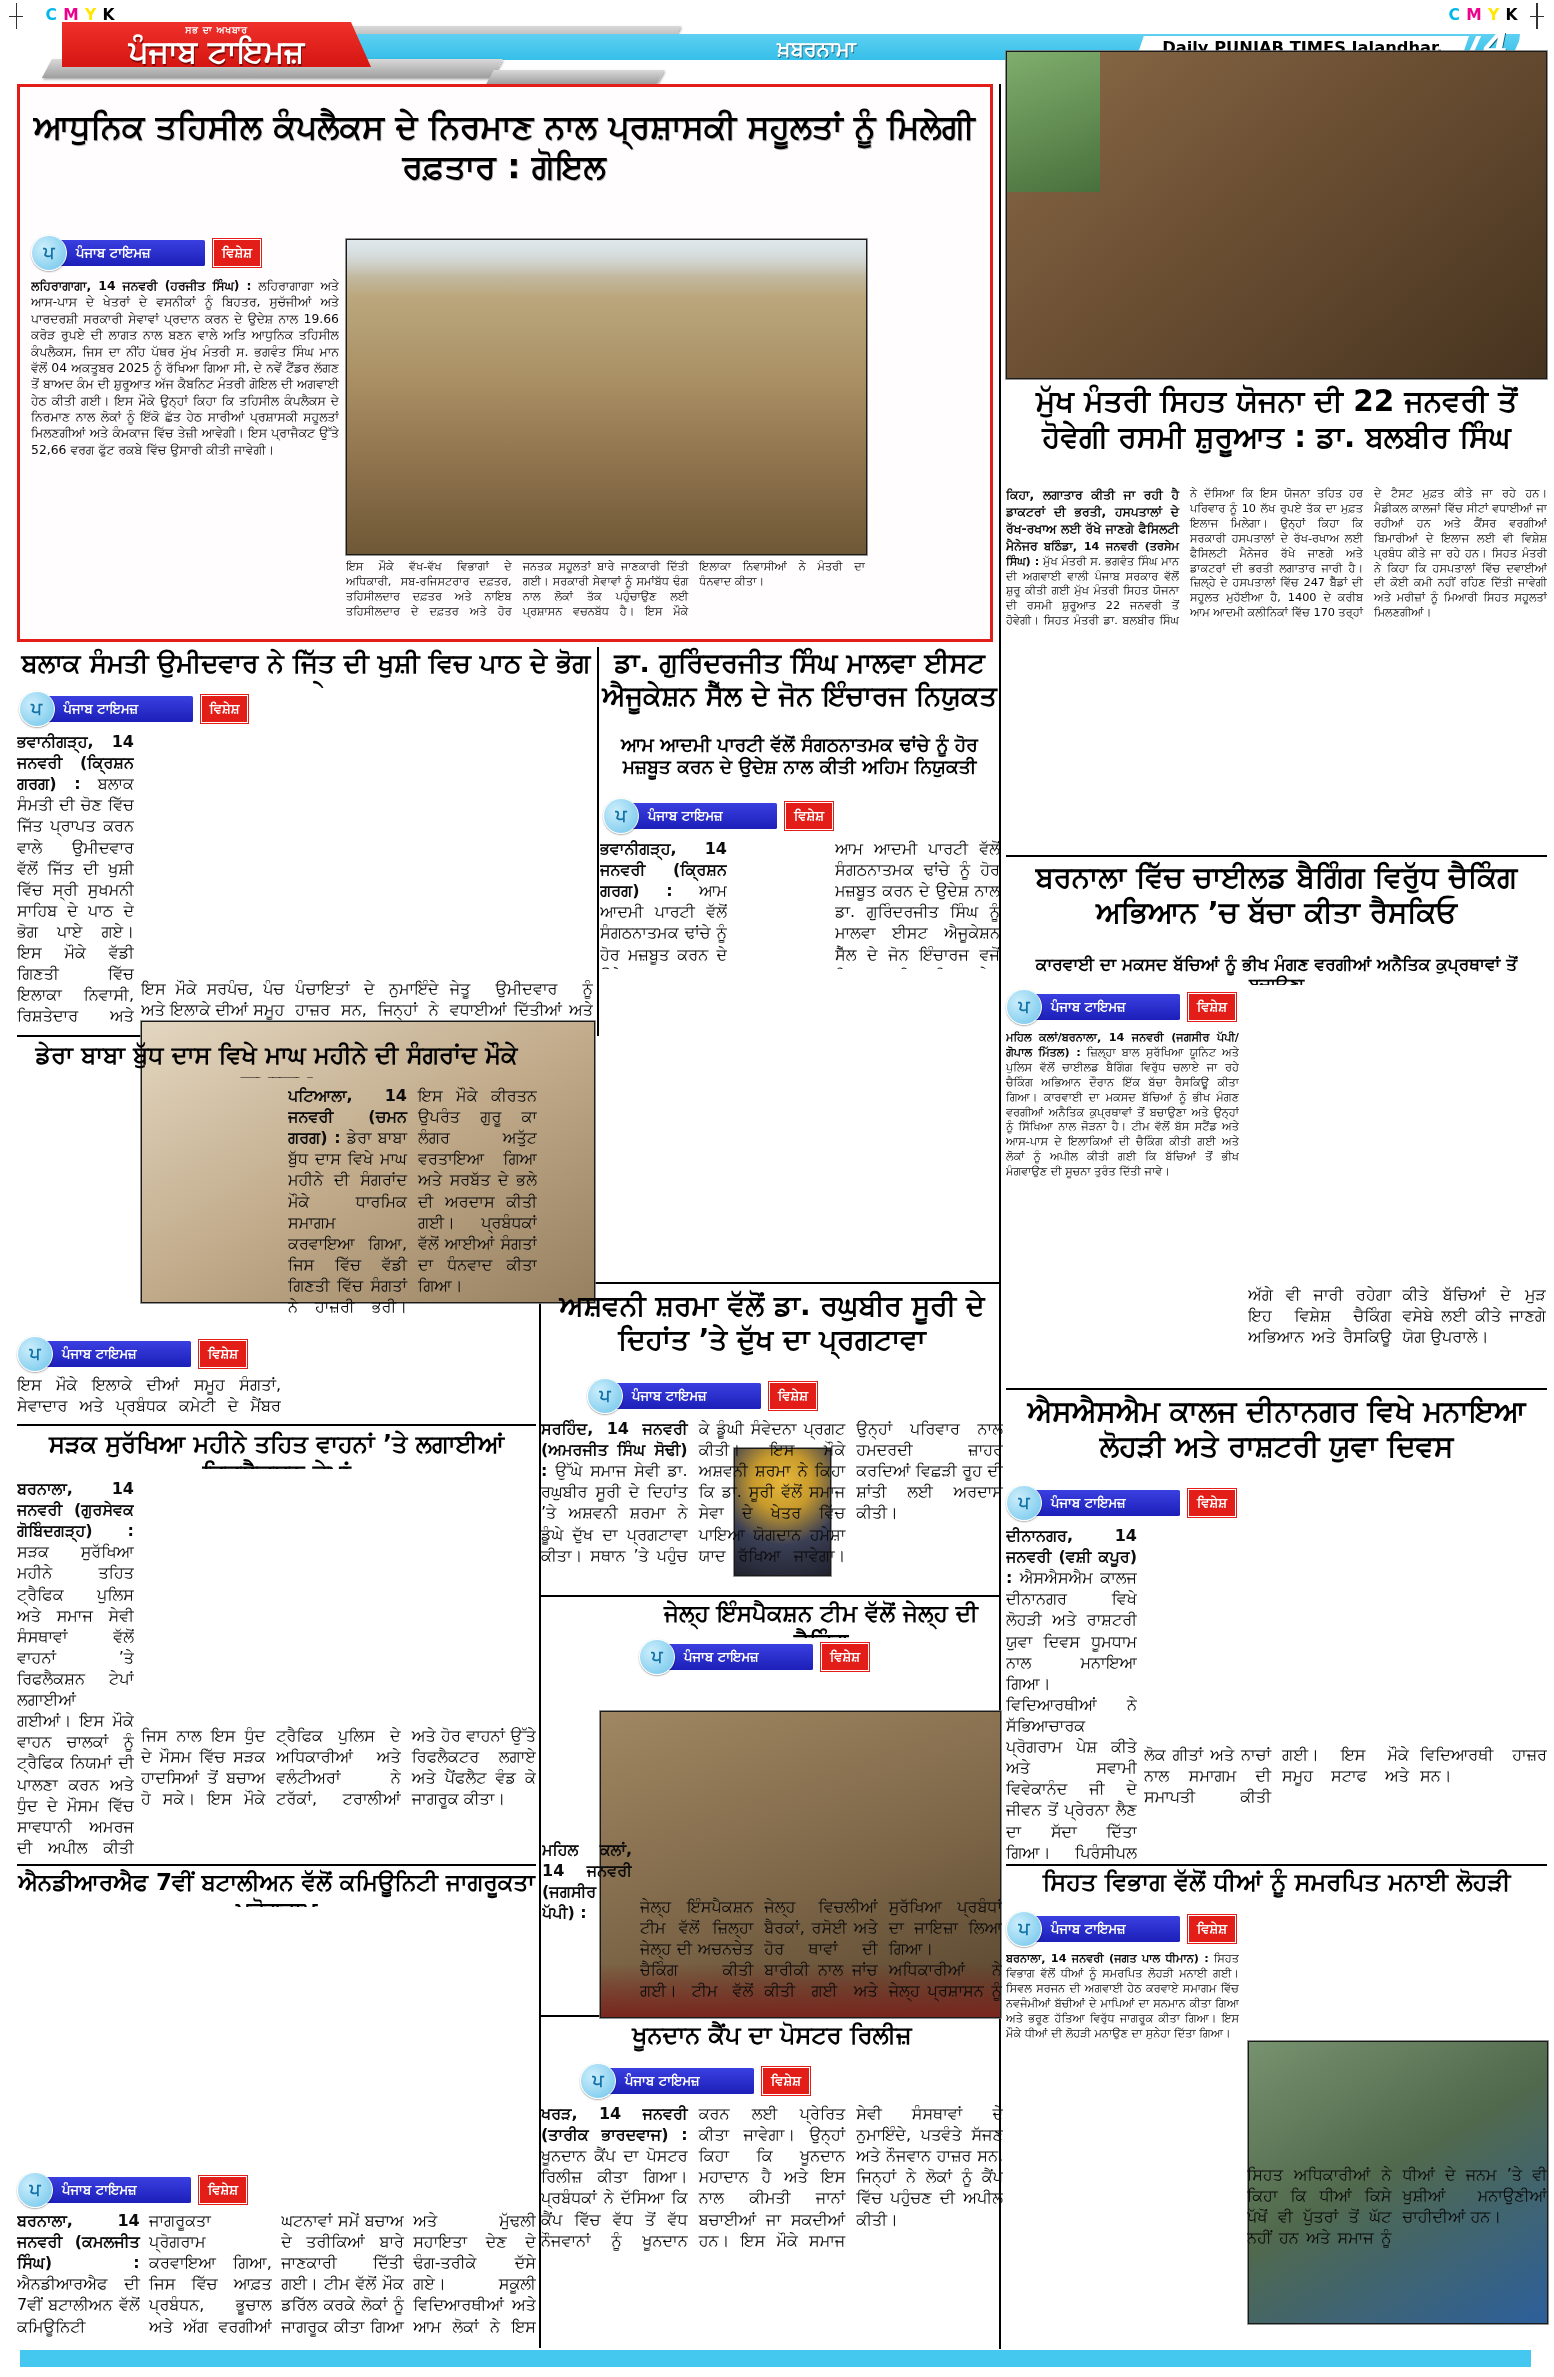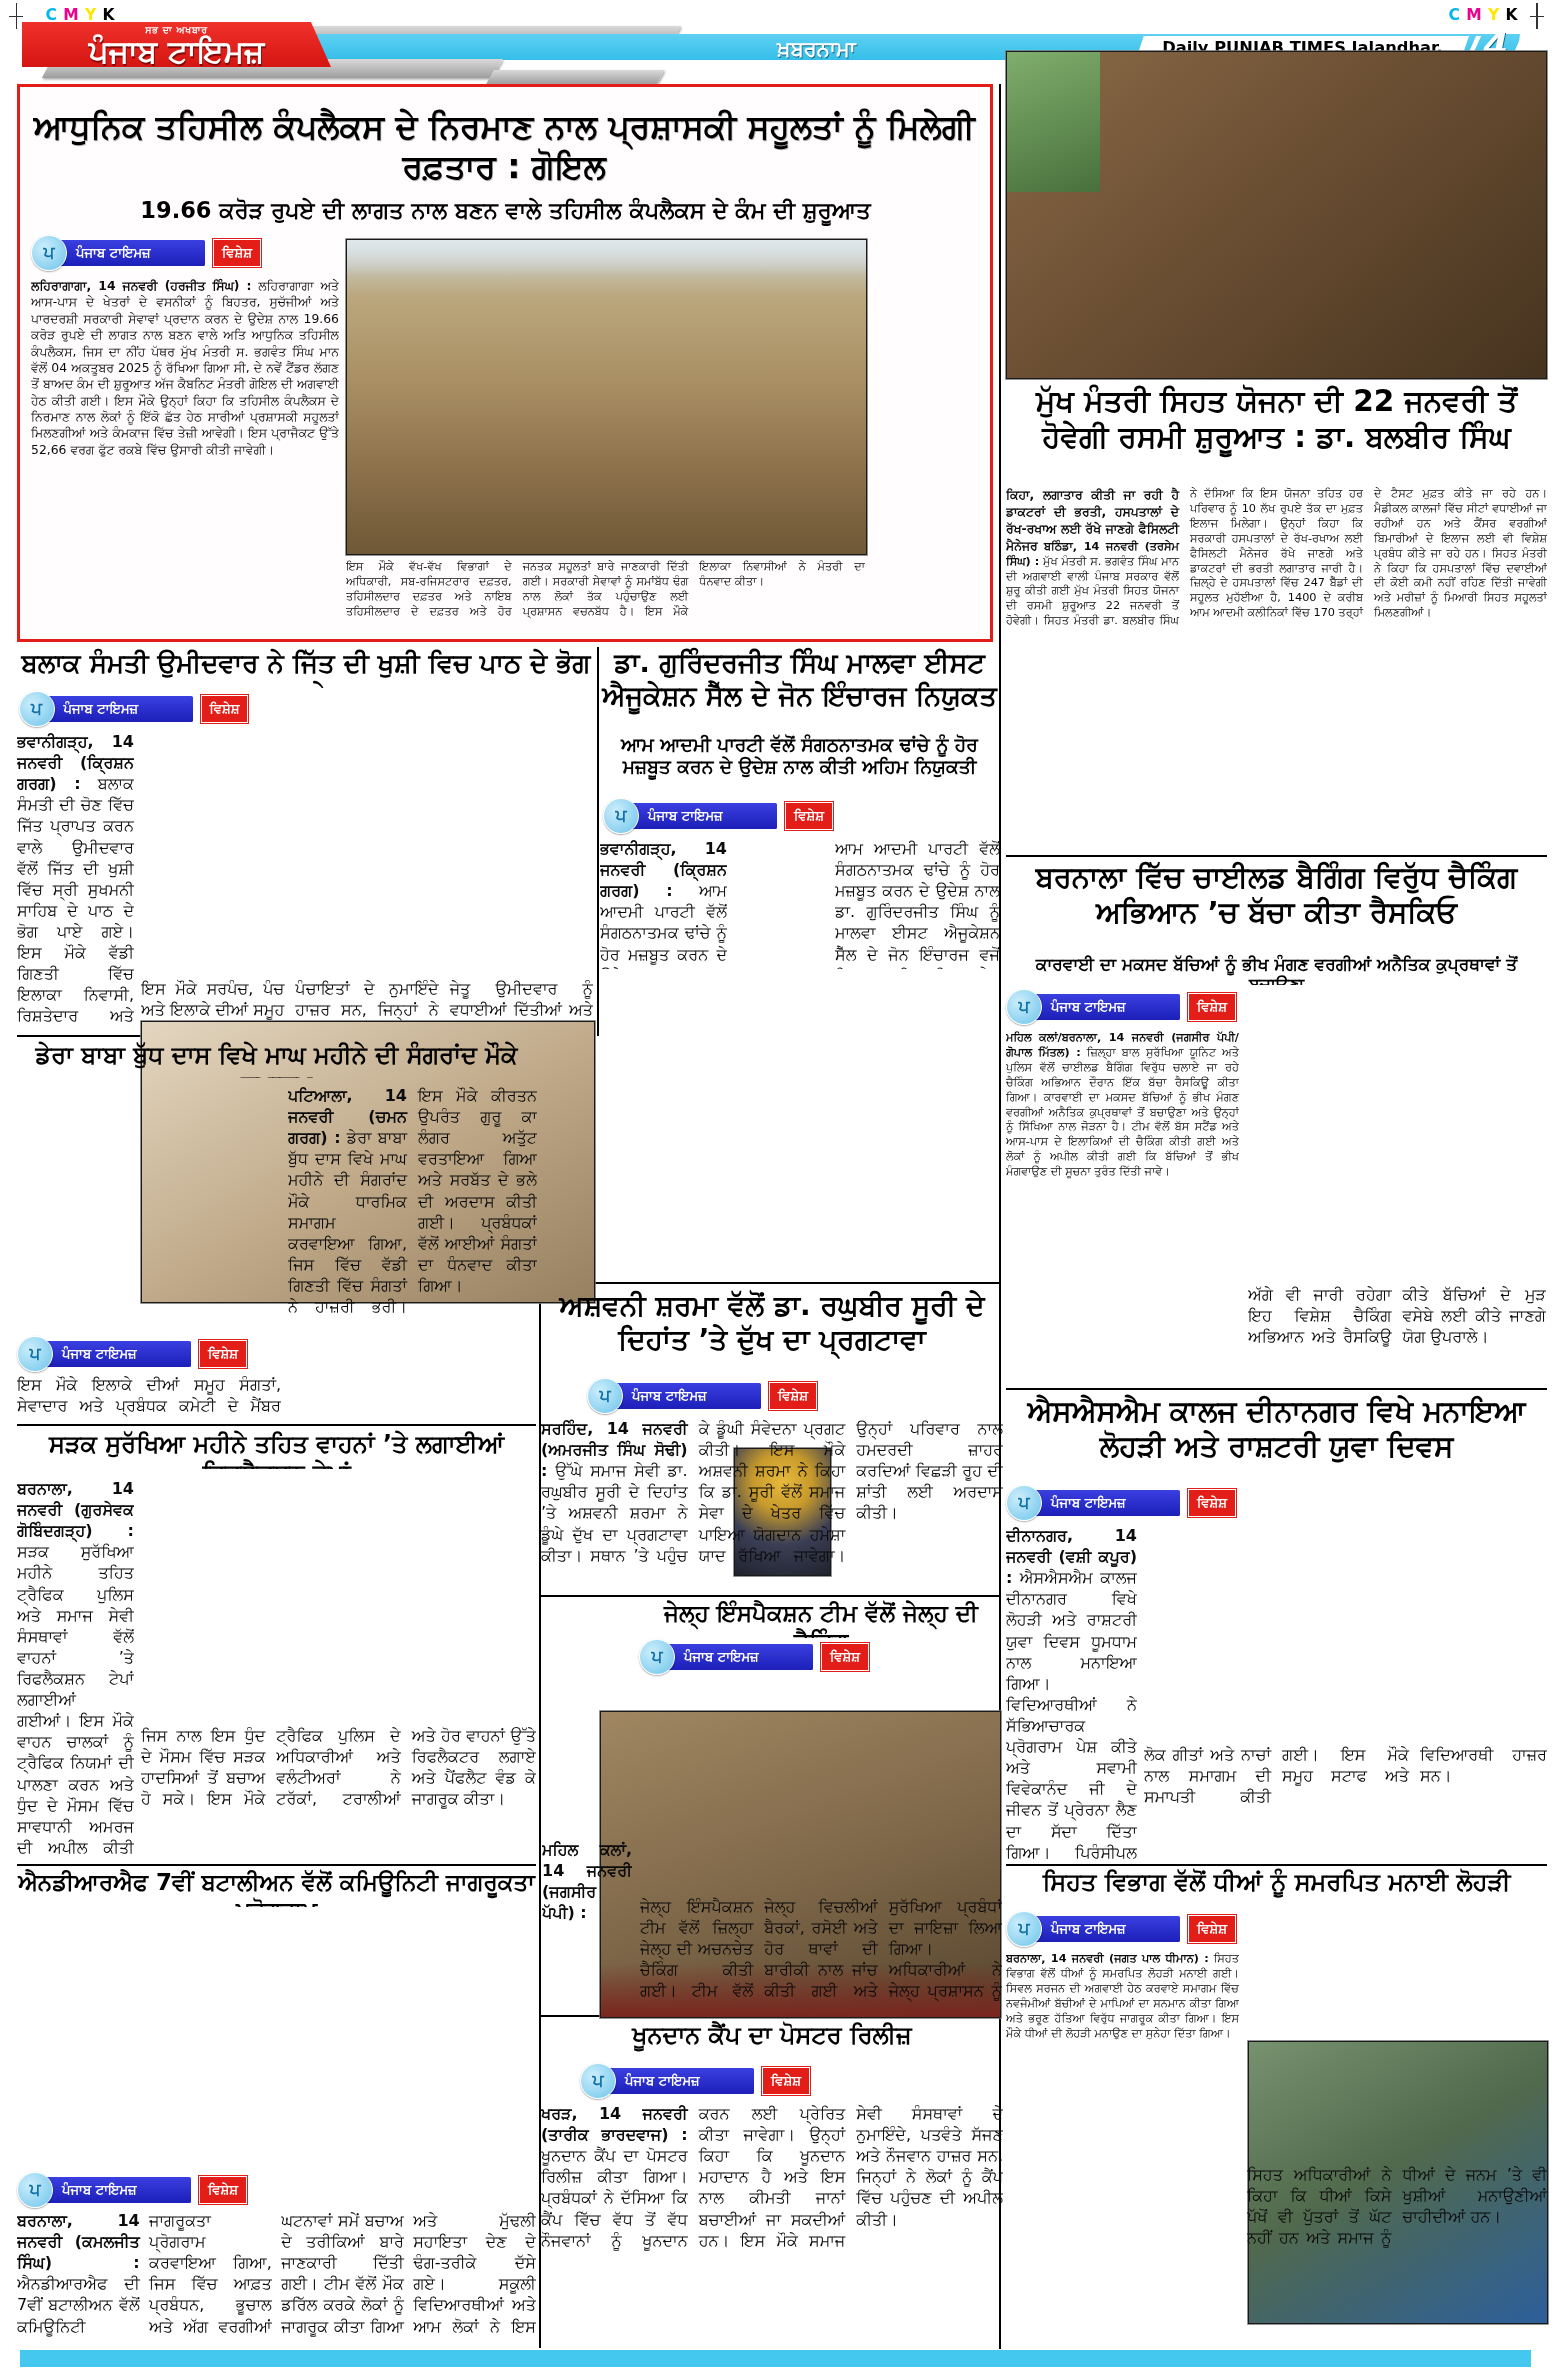--- a/index.html
+++ b/index.html
@@ -12,21 +12,21 @@
   
   .cmyk{font-weight:bold;font-size:15.5px;letter-spacing:3.1px;}
   .cmyk span{padding:0 1.6px;}
   .c-c{color:#00b7ea}.c-m{color:#ec008c}.c-y{color:#ffe800}.c-k{color:#000}
   .cropline{background:#333;}
   
   .mast-gray{background:linear-gradient(#d9d9d9,#9f9f9f);transform:skewX(-28deg);box-shadow:1.6px 1.6px 2.3px rgba(0,0,0,.35);}
   .cyanbar{background:linear-gradient(#5ed0f2,#35bfe9);clip-path:polygon(11px 0,100% 0,calc(100% - 3.1px) 100%,0 100%);}
   .section-title{color:#fff;font-weight:bold;font-size:21px;text-shadow:0.8px 0.8px 0 #0b5e78;text-align:center;}
   .mast-red{background:linear-gradient(#f0312b,#d41511);clip-path:polygon(0 0,calc(100% - 20px) 0,100% 100%,0 100%);
-    box-shadow:2.3px 2.3px 3.1px rgba(0,0,0,.4);color:#fff;text-align:center;}
+    box-shadow:2.3px 2.3px 3.1px rgba(0,0,0,.4);color:#fff;text-align:center;margin-left:40px;}
   .mast-tag{font-size:9.3px;font-weight:bold;letter-spacing:0.8px;line-height:11px;padding-top:2.3px;}
   .mast-title{font-size:31px;font-weight:bold;line-height:33px;text-shadow:0.8px 1.6px 0 #7e0a07;}
   .datebox{background:#fff;color:#000;font-size:16.3px;font-weight:bold;text-align:center;
     clip-path:polygon(7.8px 0,100% 0,calc(100% - 7.8px) 100%,0 100%);line-height:23px;}
   .pagenum{color:#fff;font-size:36px;font-weight:bold;font-style:italic;text-shadow:0.8px 0.8px 0 #0b5e78;}
   .slash{background:#fff;transform:skewX(-24deg);}
   
   .vrule{width:1.6px;background:#000;}
   .hrule{height:1.6px;background:#000;}
   
@@ -99,21 +99,20 @@
 <div class="abs hrule" style="left:17px;top:1864px;width:519px;"></div>
 <div class="abs hrule" style="left:541px;top:1282px;width:459px;"></div>
 <div class="abs hrule" style="left:541px;top:1595px;width:459px;"></div>
 <div class="abs hrule" style="left:541px;top:2015px;width:459px;"></div>
 <div class="abs hrule" style="left:1006px;top:855px;width:541px;"></div>
 <div class="abs hrule" style="left:1006px;top:1388px;width:541px;"></div>
 <div class="abs hrule" style="left:1006px;top:1864px;width:541px;"></div>
 
 <div class="abs leadbox" style="left:17px;top:84px;width:970px;height:552px;">
   <div class="abs hl hl-lead" style="left:6.2px;top:20px;width:956px;height:87px;">ਆਧੁਨਿਕ ਤਹਿਸੀਲ ਕੰਪਲੈਕਸ ਦੇ ਨਿਰਮਾਣ ਨਾਲ ਪ੍ਰਸ਼ਾਸਕੀ ਸਹੂਲਤਾਂ ਨੂੰ ਮਿਲੇਗੀ ਰਫ਼ਤਾਰ : ਗੋਇਲ</div>
-  <div class="abs hl-sub" style="left:47px;top:110px;width:877px;height:36px;font-size:22.5px;">19.66 ਕਰੋੜ ਰੁਪਏ ਦੀ ਲਾਗਤ ਨਾਲ ਬਣਨ ਵਾਲੇ ਤਹਿਸੀਲ ਕੰਪਲੈਕਸ ਦੇ ਕੰਮ ਦੀ ਸ਼ੁਰੂਆਤ</div>
   <div class="abs bstrip" style="left:22px;top:152px;">
     <span class="bar"><span class="logo">ਪ</span><span>ਪੰਜਾਬ ਟਾਇਮਜ਼</span></span>
     <span class="special">ਵਿਸ਼ੇਸ਼</span>
   </div>
   <div class="abs bodytxt" style="left:11px;top:191px;width:308px;height:426px;">
     <b class="dl">ਲਹਿਰਾਗਾਗਾ, 14 ਜਨਵਰੀ (ਹਰਜੀਤ ਸਿੰਘ) :</b>
     <span>ਲਹਿਰਾਗਾਗਾ ਅਤੇ ਆਸ-ਪਾਸ ਦੇ ਖੇਤਰਾਂ ਦੇ ਵਸਨੀਕਾਂ ਨੂੰ ਬਿਹਤਰ, ਸੁਚੱਜੀਆਂ ਅਤੇ ਪਾਰਦਰਸ਼ੀ ਸਰਕਾਰੀ ਸੇਵਾਵਾਂ ਪ੍ਰਦਾਨ ਕਰਨ ਦੇ ਉਦੇਸ਼ ਨਾਲ 19.66 ਕਰੋੜ ਰੁਪਏ ਦੀ ਲਾਗਤ ਨਾਲ ਬਣਨ ਵਾਲੇ ਅਤਿ ਆਧੁਨਿਕ ਤਹਿਸੀਲ ਕੰਪਲੈਕਸ, ਜਿਸ ਦਾ ਨੀਂਹ ਪੱਥਰ ਮੁੱਖ ਮੰਤਰੀ ਸ. ਭਗਵੰਤ ਸਿੰਘ ਮਾਨ ਵੱਲੋਂ 04 ਅਕਤੂਬਰ 2025 ਨੂੰ ਰੱਖਿਆ ਗਿਆ ਸੀ, ਦੇ ਨਵੇਂ ਟੈਂਡਰ ਲੱਗਣ ਤੋਂ ਬਾਅਦ ਕੰਮ ਦੀ ਸ਼ੁਰੂਆਤ ਅੱਜ ਕੈਬਨਿਟ ਮੰਤਰੀ ਗੋਇਲ ਦੀ ਅਗਵਾਈ ਹੇਠ ਕੀਤੀ ਗਈ। ਇਸ ਮੌਕੇ ਉਨ੍ਹਾਂ ਕਿਹਾ ਕਿ ਤਹਿਸੀਲ ਕੰਪਲੈਕਸ ਦੇ ਨਿਰਮਾਣ ਨਾਲ ਲੋਕਾਂ ਨੂੰ ਇੱਕੋ ਛੱਤ ਹੇਠ ਸਾਰੀਆਂ ਪ੍ਰਸ਼ਾਸਕੀ ਸਹੂਲਤਾਂ ਮਿਲਣਗੀਆਂ ਅਤੇ ਕੰਮਕਾਜ ਵਿੱਚ ਤੇਜ਼ੀ ਆਵੇਗੀ। ਇਸ ਪ੍ਰਾਜੈਕਟ ਉੱਤੇ 52,66 ਵਰਗ ਫੁੱਟ ਰਕਬੇ ਵਿੱਚ ਉਸਾਰੀ ਕੀਤੀ ਜਾਵੇਗੀ।</span>
   </div>
   <div class="abs ph ph-lead" style="left:326px;top:152px;width:519px;height:314px;">
     <div class="band" style="top:0;height:36px;background:linear-gradient(#dfe7eb,rgba(223,231,235,0));"></div>

